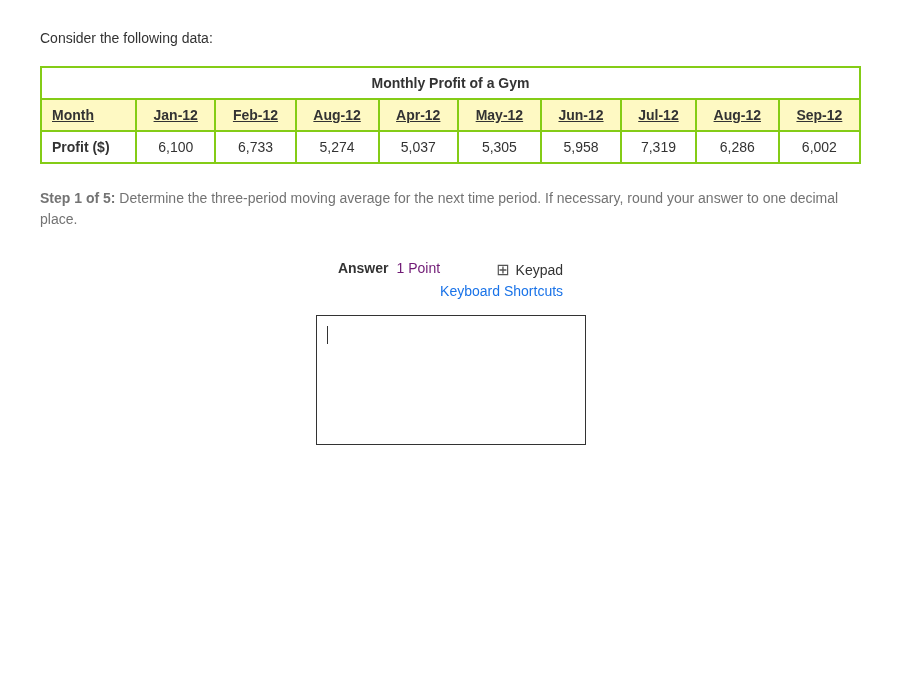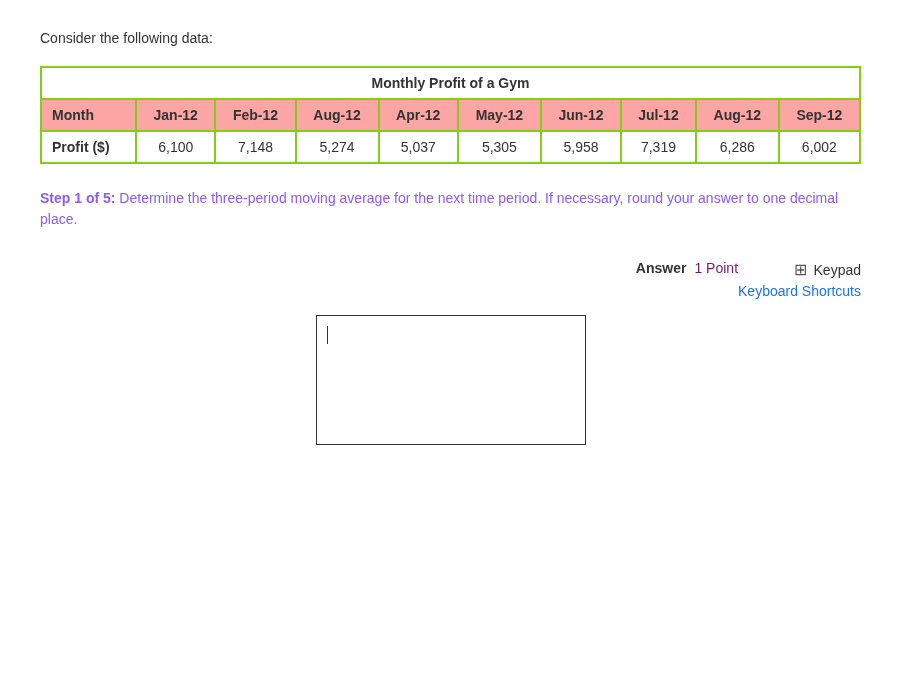--- a/index.html
+++ b/index.html
@@ -53,51 +53,52 @@
     .data-table th,
     .data-table td {
       border: 2px solid #84cc16;
       padding: 7px 10px;
       text-align: center;
       white-space: nowrap;
     }
 
     .data-table th {
       font-weight: bold;
-      background: #fca5a5;
+      background: #fef9c3;
+      text-decoration: underline;
     }
 
     .data-table td {
       background: #fff;
     }
 
     .row-header {
       font-weight: bold;
       text-align: left !important;
       padding-left: 10px;
     }
 
     .step-text {
       font-size: 14px;
-      color: #8b5cf6;
+      color: #737373;
       line-height: 1.5;
       margin-bottom: 30px;
     }
 
     .step-text strong {
       font-weight: bold;
     }
 
     .answer-section {
       margin-top: 10px;
     }
 
     .answer-header {
       display: flex;
-      justify-content: flex-end;
+      justify-content: center;
       align-items: flex-start;
       margin-bottom: 16px;
     }
 
     .answer-label-group {
       display: flex;
       align-items: center;
       gap: 8px;
     }
 
@@ -188,21 +189,21 @@
           <th>Jun-12</th>
           <th>Jul-12</th>
           <th>Aug-12</th>
           <th>Sep-12</th>
         </tr>
       </thead>
       <tbody>
         <tr>
           <td class="row-header">Profit ($)</td>
           <td>6,100</td>
-          <td>7,148</td>
+          <td>6,733</td>
           <td>5,274</td>
           <td>5,037</td>
           <td>5,305</td>
           <td>5,958</td>
           <td>7,319</td>
           <td>6,286</td>
           <td>6,002</td>
         </tr>
       </tbody>
     </table>

